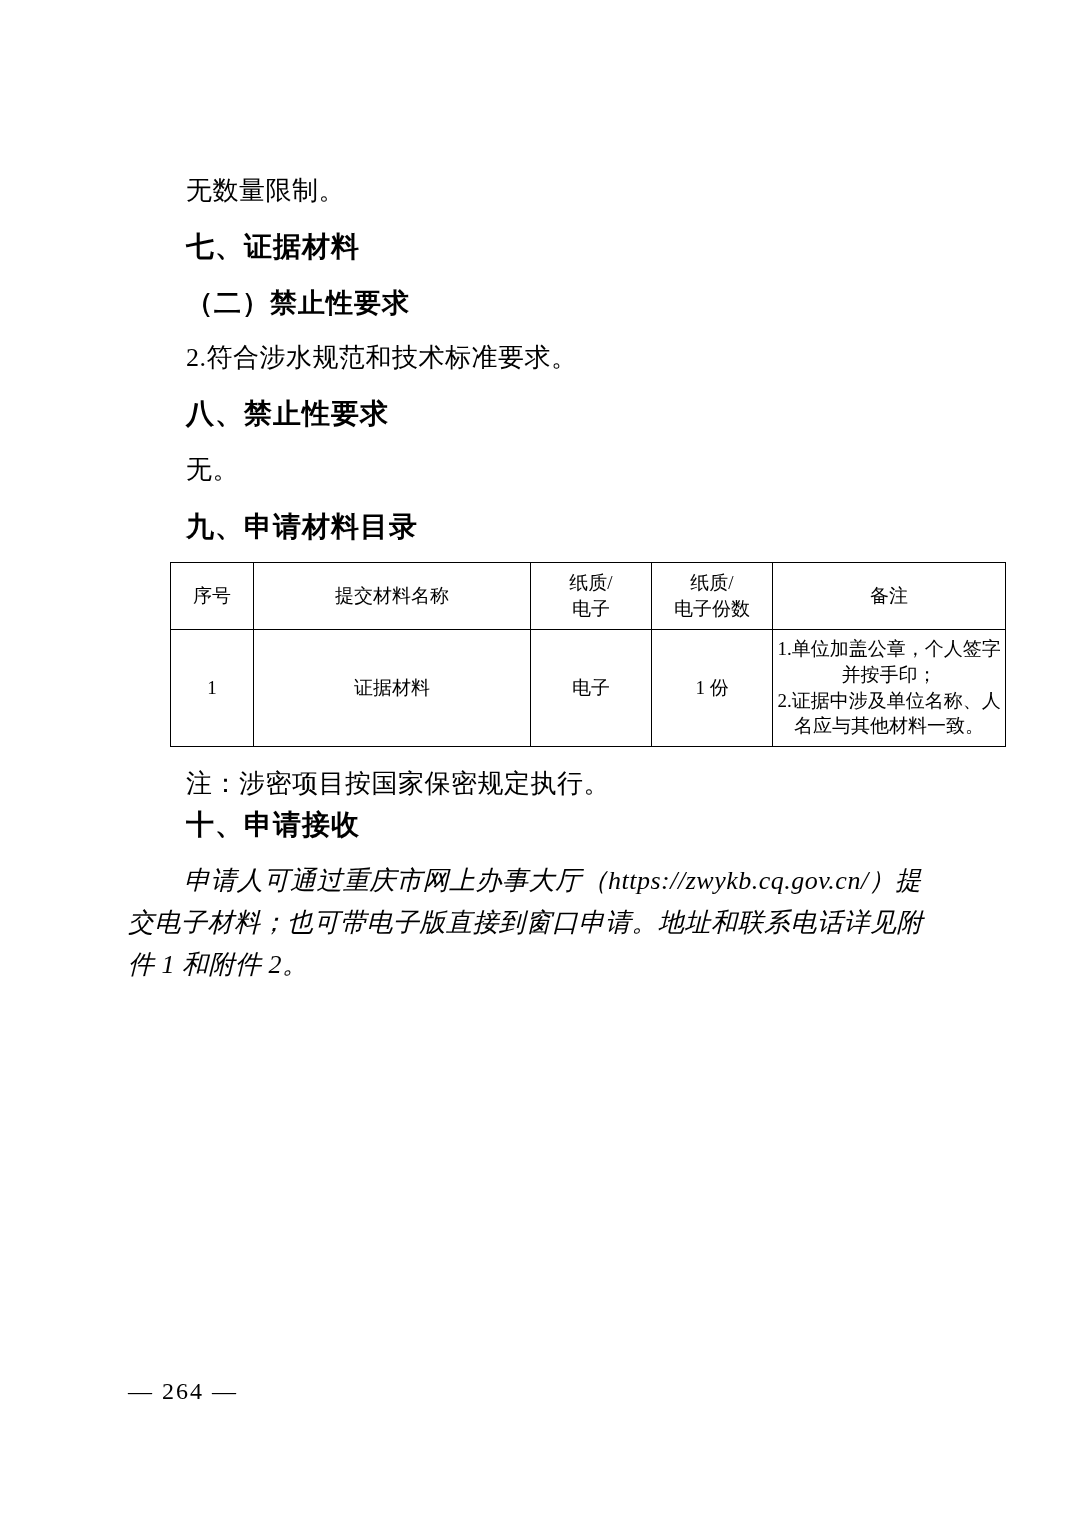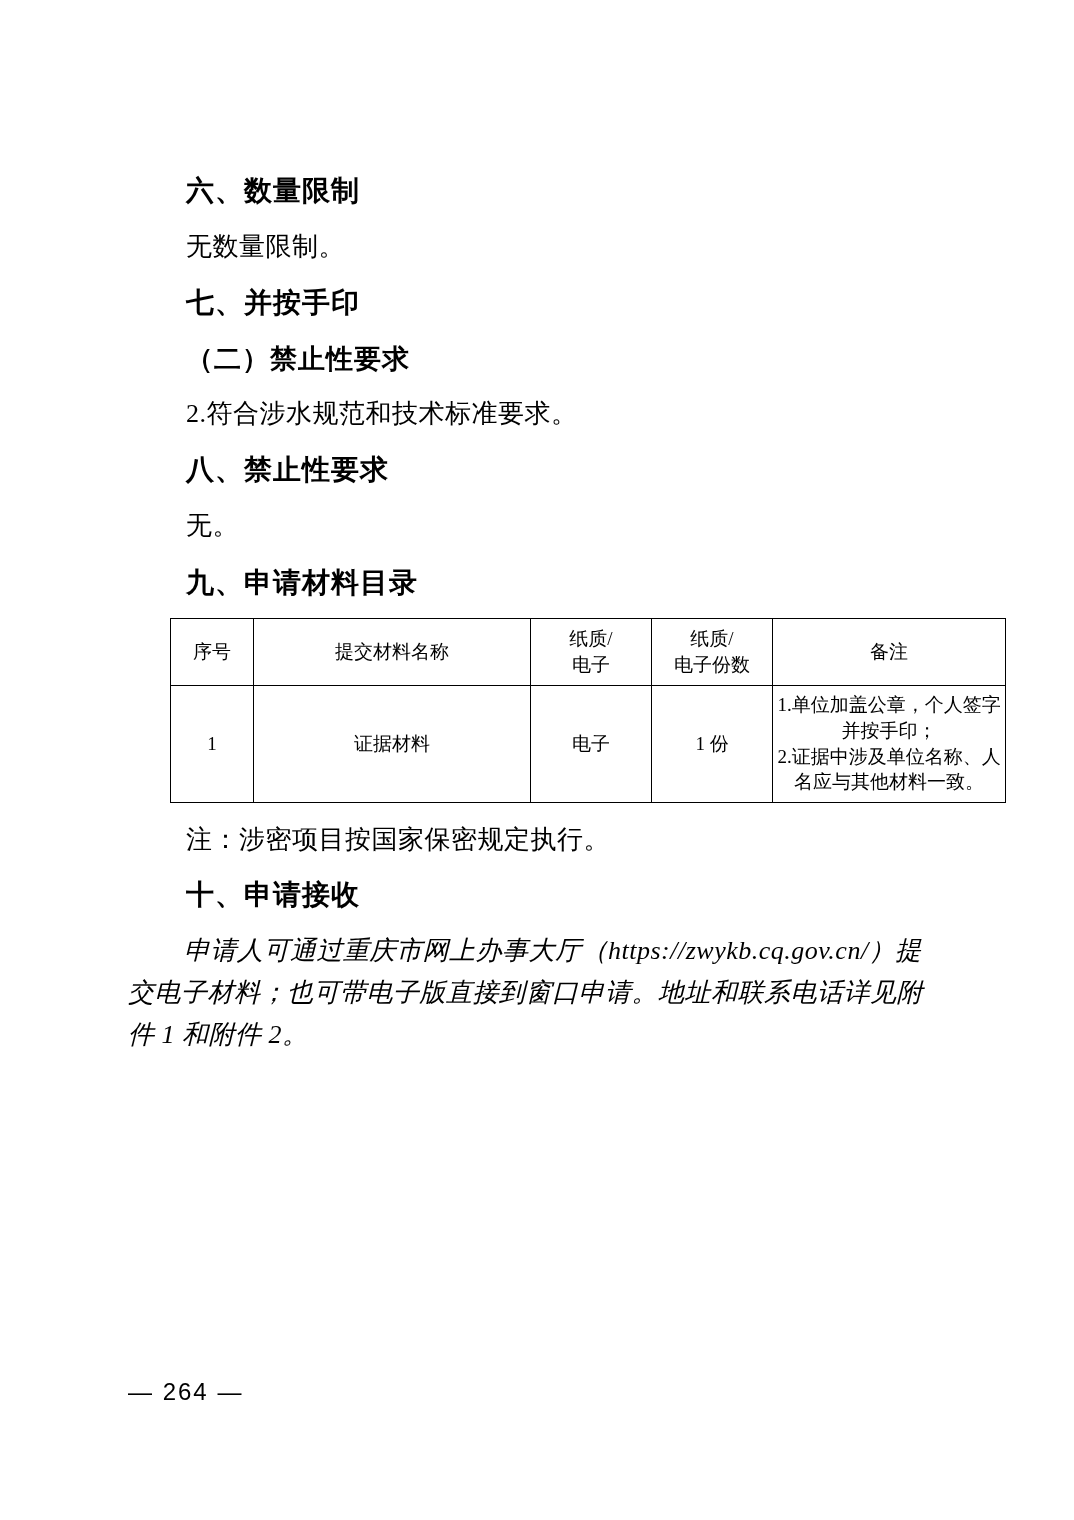--- a/index.html
+++ b/index.html
@@ -95,50 +95,49 @@
   }
   .col-no   { width: 74px; }
   .col-name { width: 268px; }
   .col-type { width: 112px; }
   .col-cnt  { width: 112px; }
   .col-rem  { width: 224px; }
 
   .note {
     font-size: 26px;
     line-height: 1.6;
-    margin: 0 0 14px 0;
+    margin: 0 0 0 0;
     padding-left: 58px;
     letter-spacing: 0.5px;
   }
   .link-text {
     font-family: "Liberation Serif", "DejaVu Serif", serif;
   }
   .footer {
     position: absolute;
     left: 0;
     top: 1378px;
     width: 1074px;
     text-align: left;
     padding-left: 128px;
     box-sizing: border-box;
     font-size: 24px;
     letter-spacing: 2px;
-    font-family: Liberation Sans, sans-serif;
+    font-family: Liberation Serif, serif;
   }
 </style>
 </head>
 <body>
 
 <div class="page">
   <div class="content">
 
-    <h2 class="heading">六、数量限制</h2>
     <p class="para indent1">无数量限制。</p>
 
-    <h2 class="heading">七、并按手印</h2>
+    <h2 class="heading">七、证据材料</h2>
 
 
     <h3 class="subheading">（二）禁止性要求</h3>
     <p class="para indent-item">2.符合涉水规范和技术标准要求。</p>
 
     <h2 class="heading">八、禁止性要求</h2>
     <p class="para indent1">无。</p>
 
     <h2 class="heading">九、申请材料目录</h2>
 

